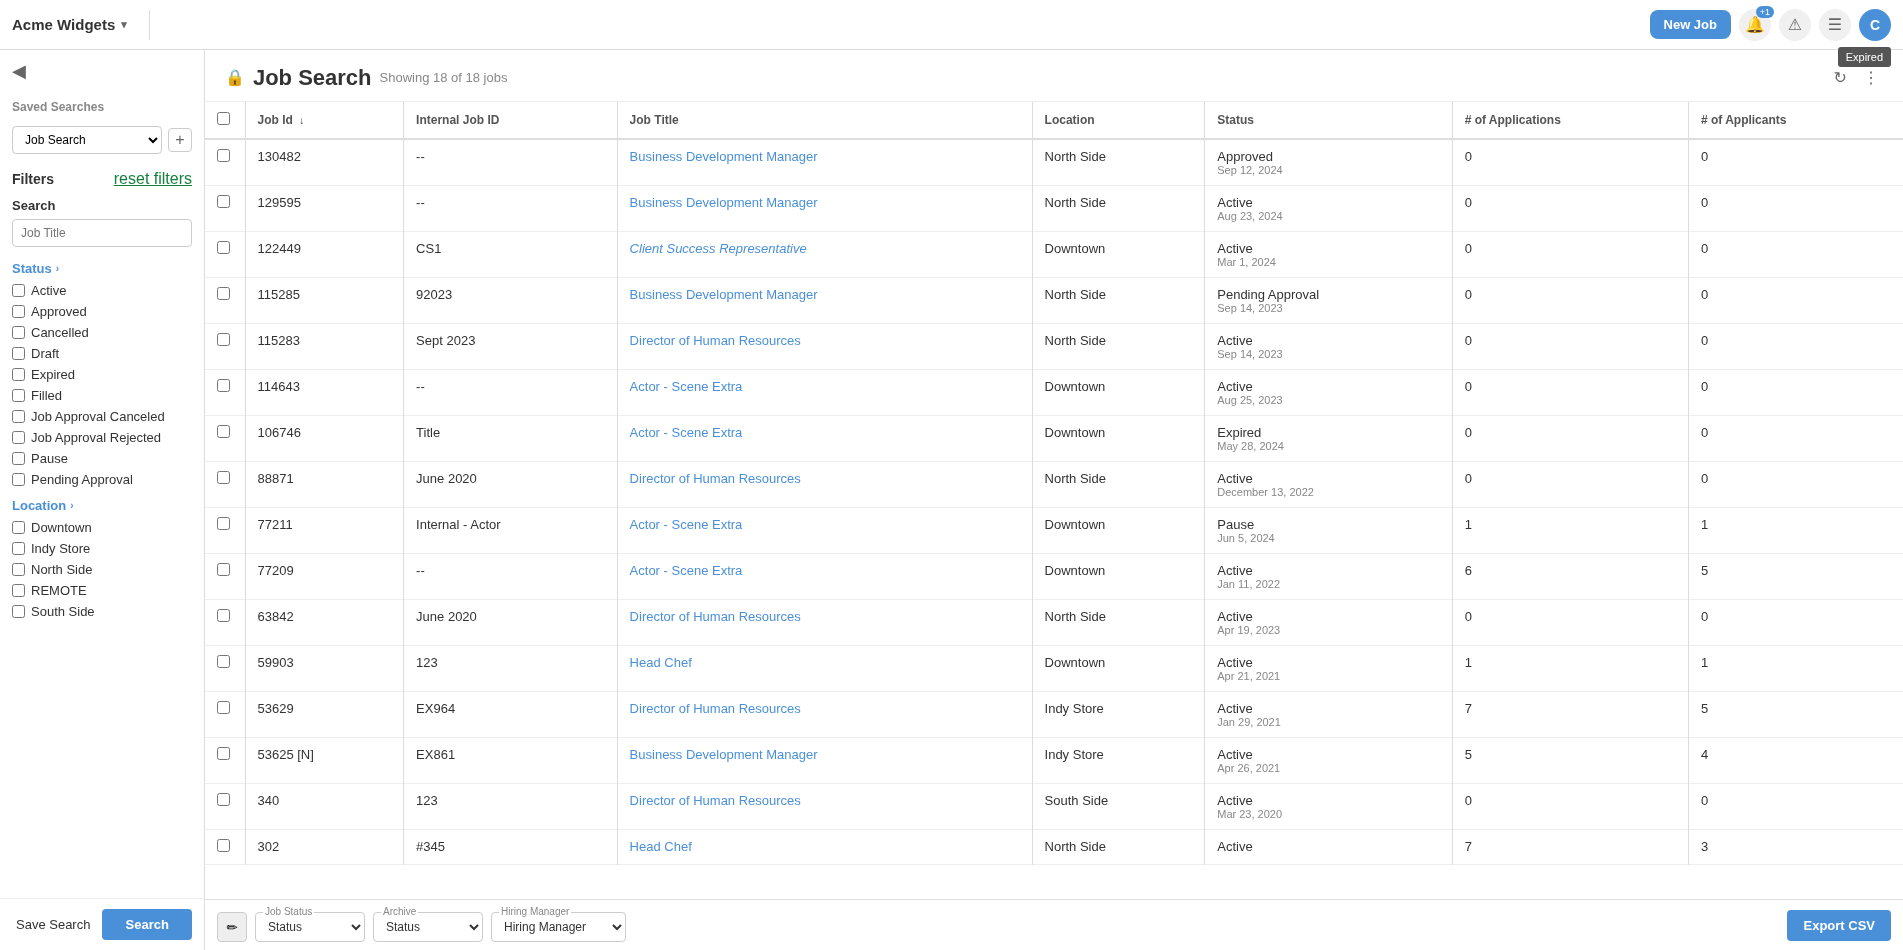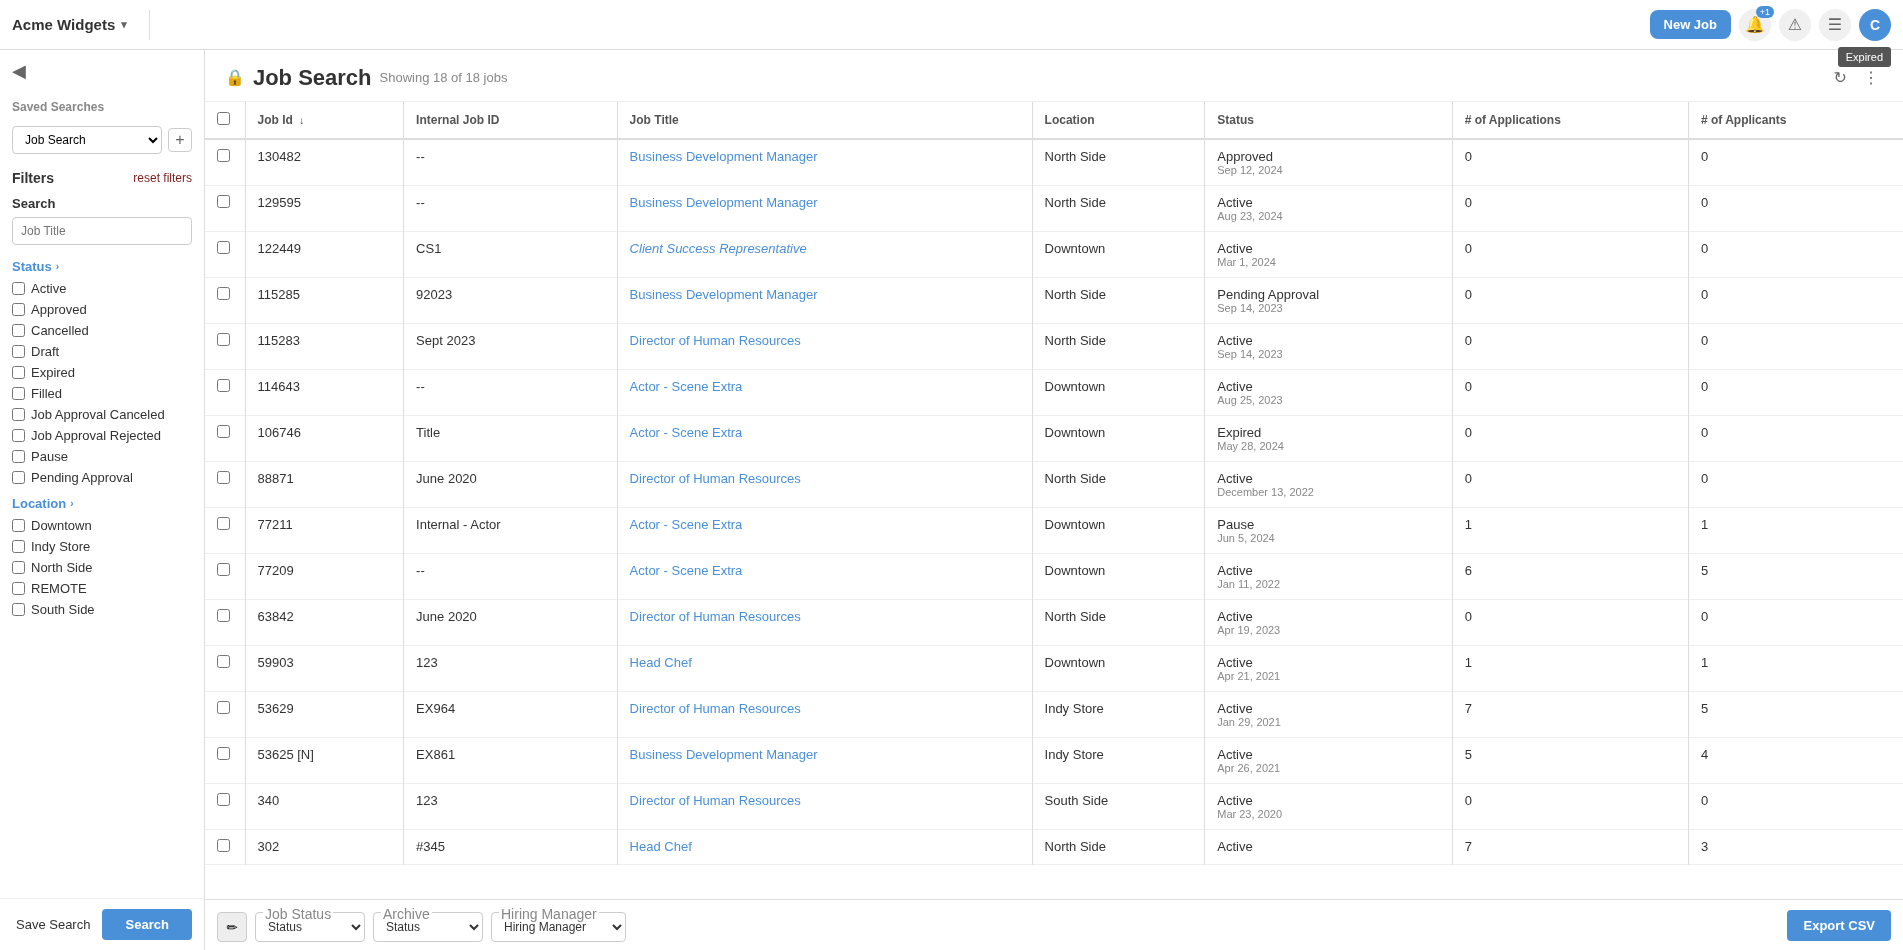--- a/index.html
+++ b/index.html
@@ -32,21 +32,21 @@
     .sidebar-collapse { padding: 10px 12px; display: flex; justify-content: flex-start; }
     .collapse-btn { background: none; border: none; cursor: pointer; font-size: 18px; color: #666; }
     .sidebar-section { padding: 8px 12px; }
     .sidebar-section-title { font-size: 12px; color: #888; font-weight: bold; margin-bottom: 12px; }
     .saved-searches-row { display: flex; align-items: center; gap: 6px; }
     .saved-search-select { flex: 1; padding: 5px 8px; border: 1px solid #ccc; border-radius: 4px; font-size: 12px; background: #fff; cursor: pointer; }
     .add-btn { width: 24px; height: 24px; border: 1px solid #ccc; border-radius: 4px; background: #fff; cursor: pointer; font-size: 16px; color: #666; display: flex; align-items: center; justify-content: center; }
 
     .filters-header { display: flex; align-items: center; justify-content: space-between; padding: 8px 12px 4px; }
     .filters-title { font-size: 14px; font-weight: bold; color: #333; }
-    .reset-link { font-size: 12px; color: #7f1d1d; cursor: pointer; }
+    .reset-link { font-size: 16px; color: #15803d; cursor: pointer; text-decoration: underline; }
 
     .filter-section { padding: 6px 12px; }
     .filter-label { font-size: 13px; font-weight: bold; color: #333; margin-bottom: 6px; display: flex; align-items: center; gap: 4px; cursor: pointer; }
     .filter-input { width: 100%; padding: 6px 8px; border: 1px solid #ccc; border-radius: 4px; font-size: 12px; color: #999; }
     .filter-group-title { font-size: 13px; font-weight: bold; color: #4a90d9; margin: 8px 0 4px; display: flex; align-items: center; gap: 4px; cursor: pointer; padding: 0 12px; }
     .filter-group-title .chevron { font-size: 10px; }
     .checkbox-item { display: flex; align-items: center; gap: 6px; padding: 3px 12px; font-size: 13px; color: #333; cursor: pointer; }
     .checkbox-item input[type=checkbox] { cursor: pointer; }
 
     .sidebar-bottom { margin-top: auto; padding: 10px 12px; border-top: 1px solid #eee; display: flex; gap: 8px; align-items: center; }
@@ -74,21 +74,21 @@
     .status-cell { display: flex; flex-direction: column; }
     .status-name { font-weight: normal; color: #333; }
     .status-date { font-size: 11px; color: #888; }
     .col-divider { border-left: 1px solid #ddd; }
 
     
     .bottom-bar { background: #fff; border-top: 1px solid #ddd; padding: 8px 12px; display: flex; align-items: center; gap: 8px; }
     .bottom-bar-left { display: flex; align-items: flex-end; gap: 8px; }
     .edit-btn { width: 30px; height: 30px; background: #eee; border: 1px solid #ccc; border-radius: 4px; cursor: pointer; display: flex; align-items: center; justify-content: center; }
     .filter-dropdown { display: flex; flex-direction: column; position: relative; }
-    .filter-dropdown label { font-size: 14px; color: #888; position: absolute; top: -2px; left: 8px; background: #fff; padding: 0 2px; z-index: 1; }
+    .filter-dropdown label { font-size: 10px; color: #888; position: absolute; top: -2px; left: 8px; background: #fff; padding: 0 2px; z-index: 1; }
     .filter-dropdown select { padding: 6px 22px 6px 8px; border: 1px solid #ccc; border-radius: 4px; font-size: 12px; color: #333; background: #fff; cursor: pointer; min-width: 110px; margin-top: 4px; }
     .bottom-bar-right { margin-left: auto; }
     .export-btn { background: #4a90d9; color: #fff; border: none; border-radius: 4px; padding: 8px 16px; font-size: 13px; cursor: pointer; font-weight: bold; }
   </style>
 </head>
 <body>
 
 <div class="top-nav">
   <div class="top-nav-brand">
     <span>Acme Widgets</span>

